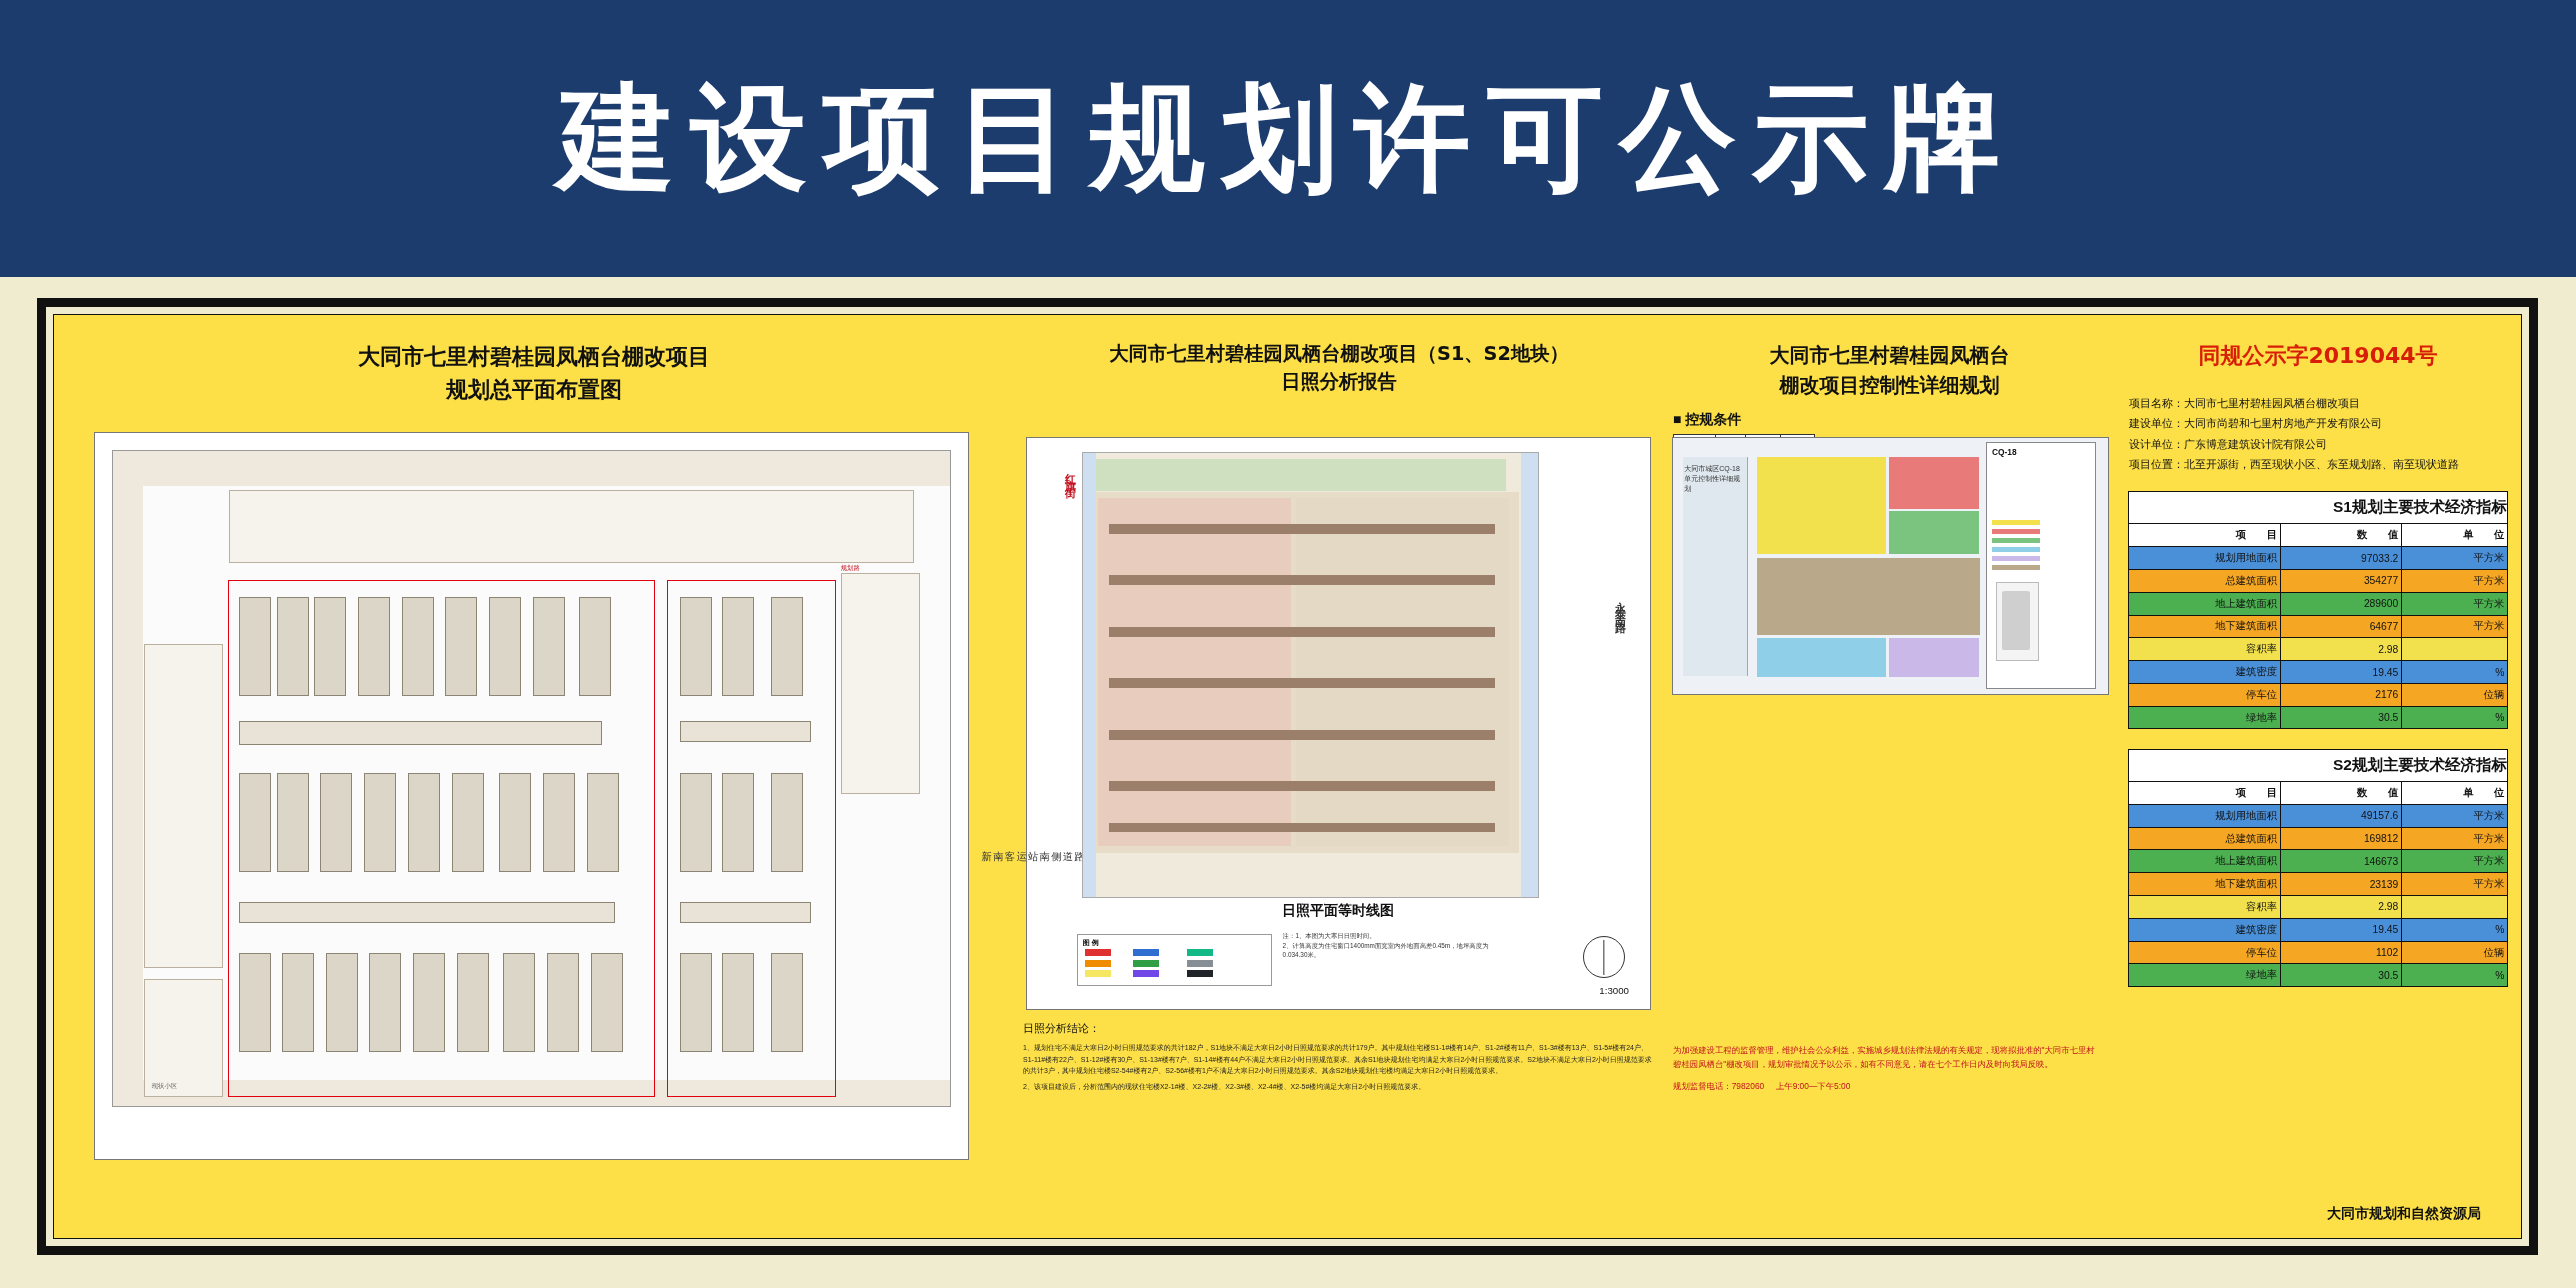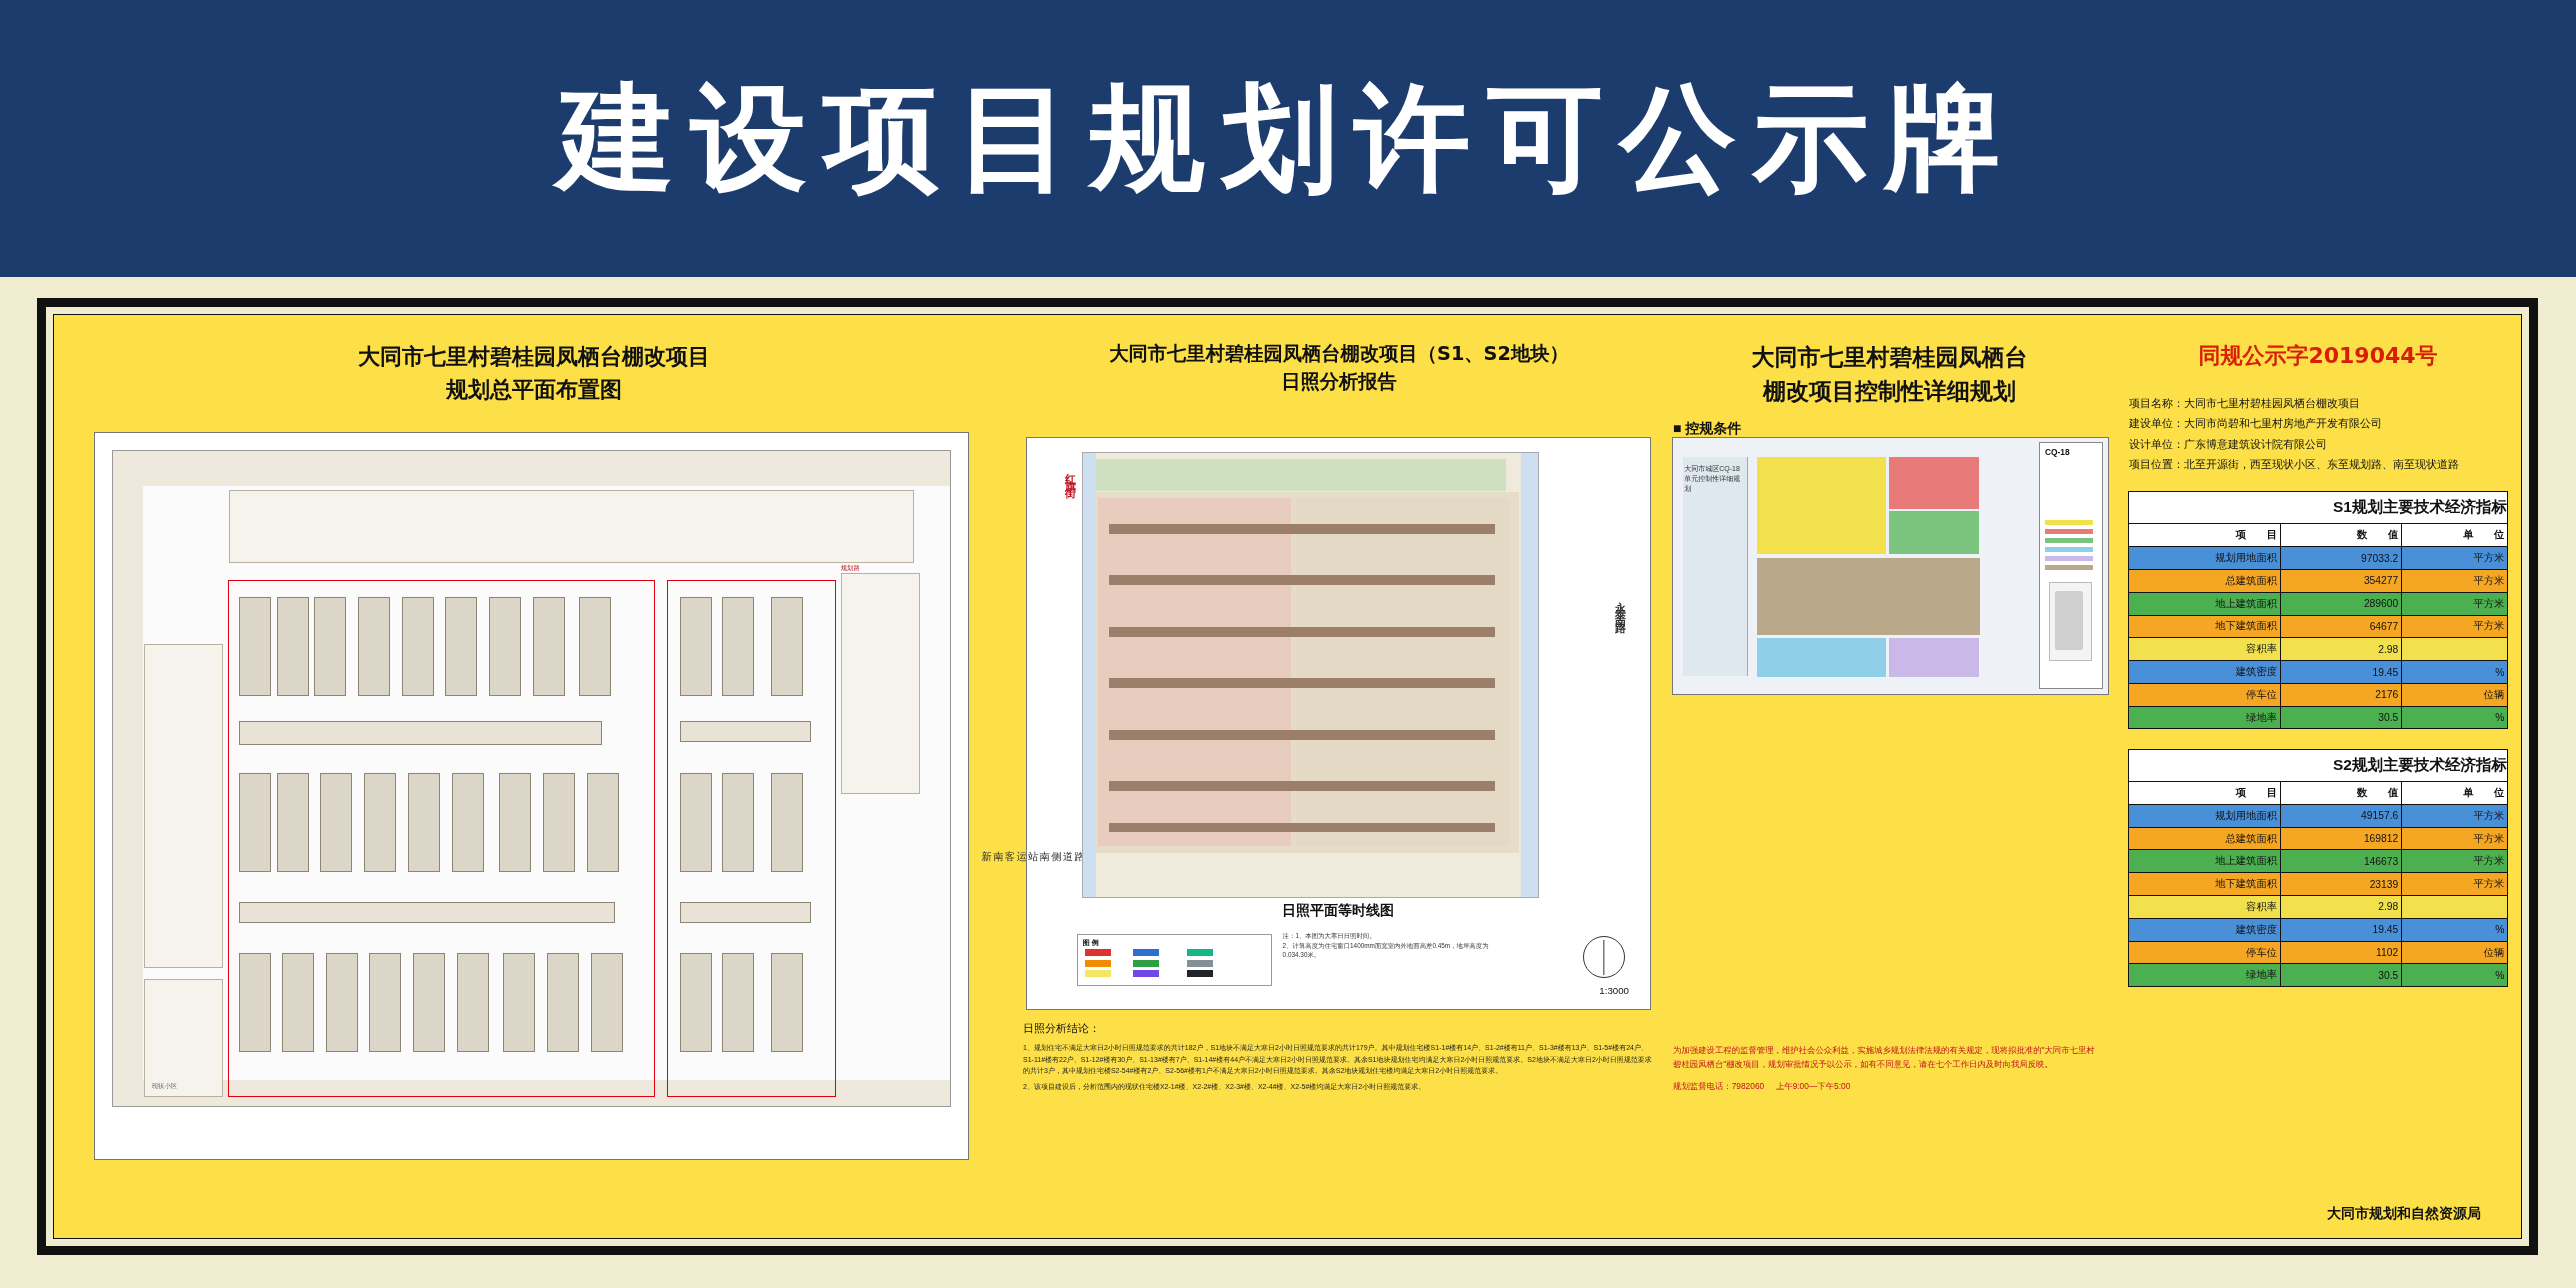--- a/index.html
+++ b/index.html
@@ -78,21 +78,21 @@
   .vstreet{position:absolute;writing-mode:vertical-rl;font-size:11px;color:#c1121f;font-weight:bold;letter-spacing:1.9px;}
   .hstreet{position:absolute;font-size:10.3px;color:#333;letter-spacing:1.3px;}
   .sun-concl{position:absolute;left:9px;top:706px;width:631px;font-size:8.4px;color:#111;}
   .sun-concl p{margin:0 0 5.2px 0;line-height:1.6;font-size:7px;color:#222;}
   .sun-concl .head{font-size:11px;margin-bottom:6.4px;color:#111;}
   
   .ctrl-frame{
     position:absolute;left:7.7px;top:122px;width:437px;height:258px;
     background:#ffffff;border:1.3px solid #777;box-sizing:border-box;overflow:hidden;
   }
-  .ctrl-legend{position:absolute;right:5px;top:3.9px;width:62px;height:245px;border:0.6px solid #888;background:#fff;}
+  .ctrl-legend{position:absolute;right:12px;top:3.9px;width:62px;height:245px;border:0.6px solid #888;background:#fff;padding-left:46px;}
   .ctrl-sw{position:absolute;left:5.2px;width:48px;height:5.2px;}
   .sect-h{font-size:14px;font-weight:bold;color:#111;margin:11.6px 0 5.2px 9px;}
   table.tbl{border-collapse:collapse;margin-left:9px;background:#fff;}
   table.tbl td,table.tbl th{border:0.6px solid #333;font-size:8.4px;padding:2.6px 3.9px;text-align:center;color:#111;font-weight:normal;}
   table.tbl th{font-weight:bold;background:#fff;}
   .notice{
     position:absolute;left:9px;top:728px;width:425px;font-size:8.4px;color:#c1121f;line-height:1.7;
   }
   .notice .ph{margin-top:7.7px;display:block;}
   
@@ -260,21 +260,21 @@
       </div>
 
       <div class="sun-concl">
         <div class="head">日照分析结论：</div>
         <p>1、规划住宅不满足大寒日2小时日照规范要求的共计182户，S1地块不满足大寒日2小时日照规范要求的共计179户。其中规划住宅楼S1-1#楼有14户、S1-2#楼有11户、S1-3#楼有13户、S1-5#楼有24户、S1-11#楼有22户、S1-12#楼有30户、S1-13#楼有7户、S1-14#楼有44户不满足大寒日2小时日照规范要求。其余S1地块规划住宅均满足大寒日2小时日照规范要求。S2地块不满足大寒日2小时日照规范要求的共计3户，其中规划住宅楼S2-54#楼有2户、S2-56#楼有1户不满足大寒日2小时日照规范要求。其余S2地块规划住宅楼均满足大寒日2小时日照规范要求。</p>
         <p>2、该项目建设后，分析范围内的现状住宅楼X2-1#楼、X2-2#楼、X2-3#楼、X2-4#楼、X2-5#楼均满足大寒日2小时日照规范要求。</p>
       </div>
     </div>
 
     <div class="col col3">
-      <div class="coltitle" style="font-size:23px;">
+      <div class="coltitle" style="font-size:20px;">
         <span>大同市七里村碧桂园凤栖台</span>
         <span class="l2">棚改项目控制性详细规划</span>
       </div>
 
       <div class="ctrl-frame">
         <div style="position:absolute;left:0;top:0;width:100%;height:100%;background:#eef2f6;"></div>
         <div style="position:absolute;left:84px;top:19.3px;width:129px;height:97px;background:#f2e14c;"></div>
         <div style="position:absolute;left:216px;top:19.3px;width:90px;height:52px;background:#e87a7a;"></div>
         <div style="position:absolute;left:216px;top:73px;width:90px;height:43px;background:#7bc47f;"></div>
         <div style="position:absolute;left:84px;top:120px;width:223px;height:77px;background:#b9a98a;"></div>

